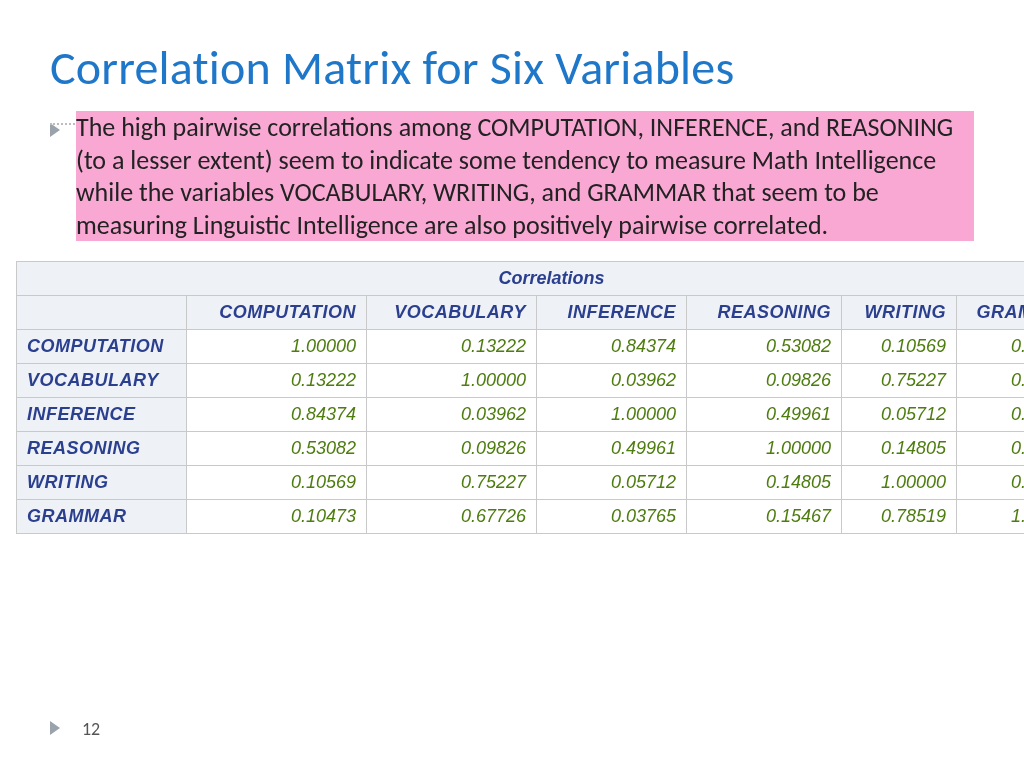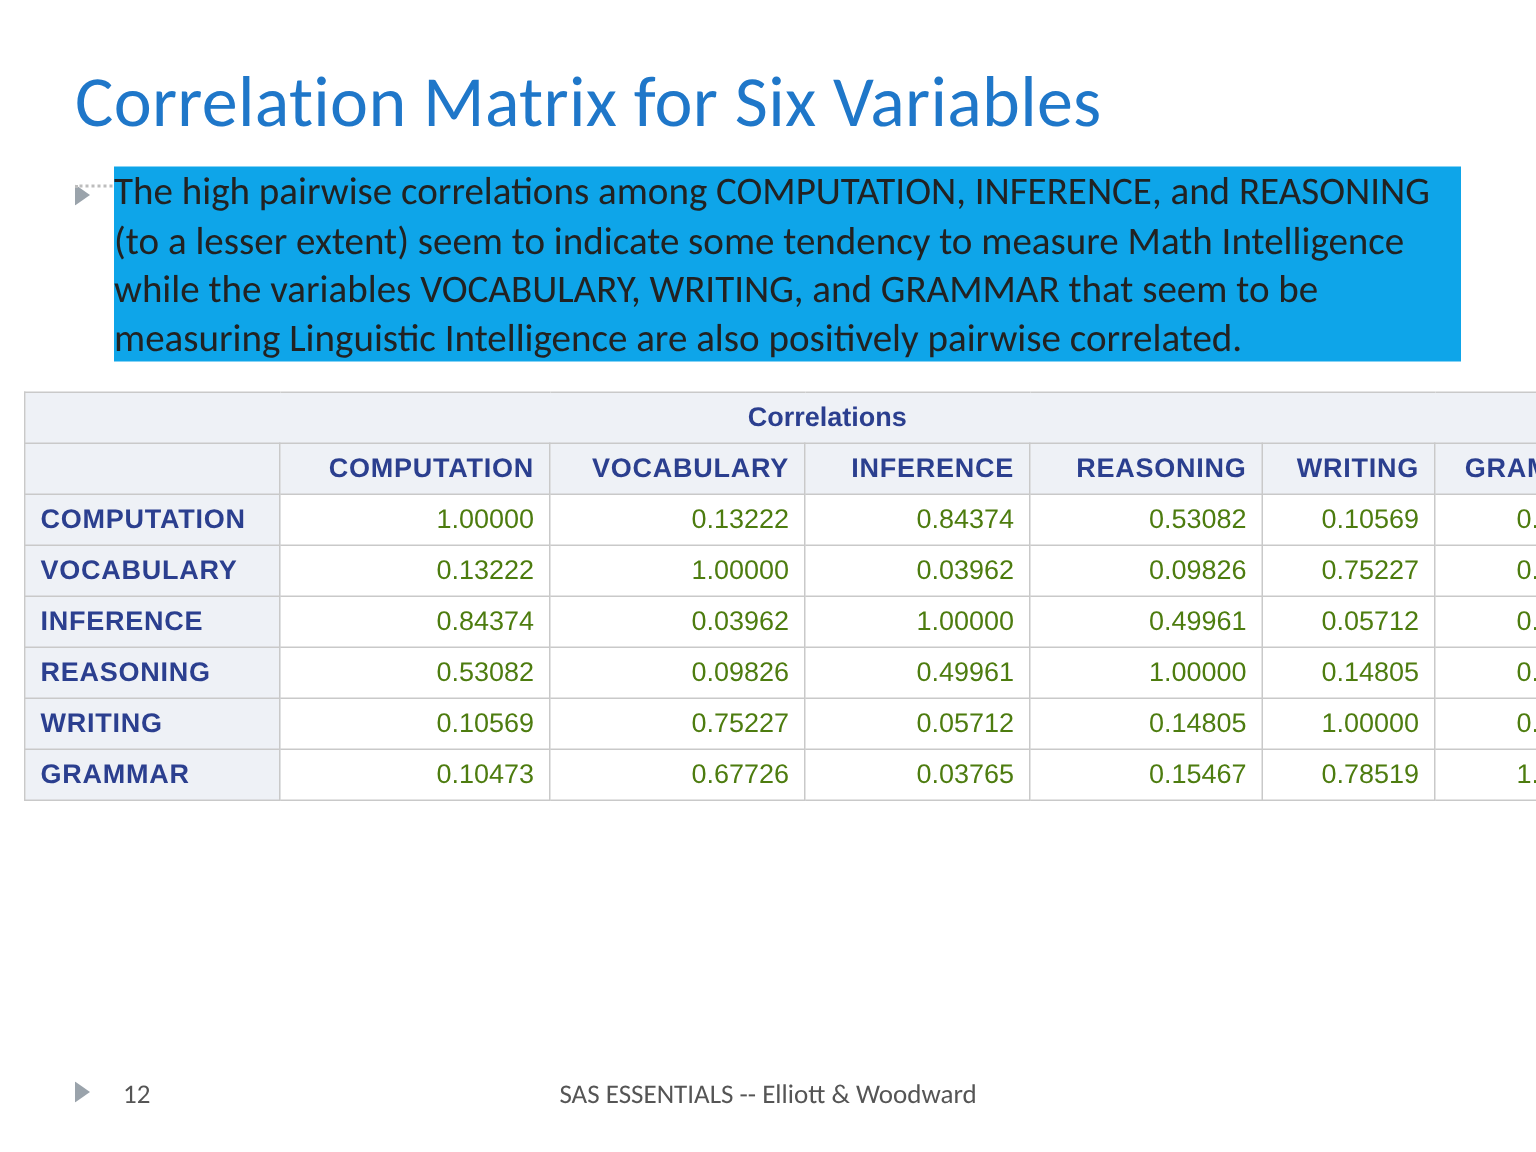--- a/index.html
+++ b/index.html
@@ -33,28 +33,29 @@
     top: 123px;
     left: 50px;
     right: 50px;
     border-top: 2px dotted #bdbdbd;
     z-index: 0;
   }
   .bullet-text {
     font-size: 26px;
     line-height: 1.25;
     color: #222;
-    background: #0ea5e9;
+    background: #f9a8d4;
     position: relative;
     z-index: 1;
     padding-right: 4px;
   }
   .corr-wrap {
     margin-left: -34px;
     margin-right: -34px;
+    font-style: italic;
   }
   table.corr {
     border-collapse: collapse;
     width: 100%;
     table-layout: fixed;
     font-family: Arial, sans-serif;
     font-size: 18px;
   }
   table.corr th, table.corr td {
     border: 1px solid #c9c9c9;
@@ -201,14 +202,13 @@
     </table>
 </div>
 
 <div class="footer">
   <span class="page-arrow">
     <svg width="12" height="14" viewBox="0 0 12 14">
         <polygon points="0,0 10,7 0,14" fill="#9aa3ab"></polygon>
       </svg>
   </span>
   <span class="pagenum">12</span>
-  <span class="credit">SAS ESSENTIALS -- Elliott &amp; Woodward</span>
 </div>
 
 </body></html>

